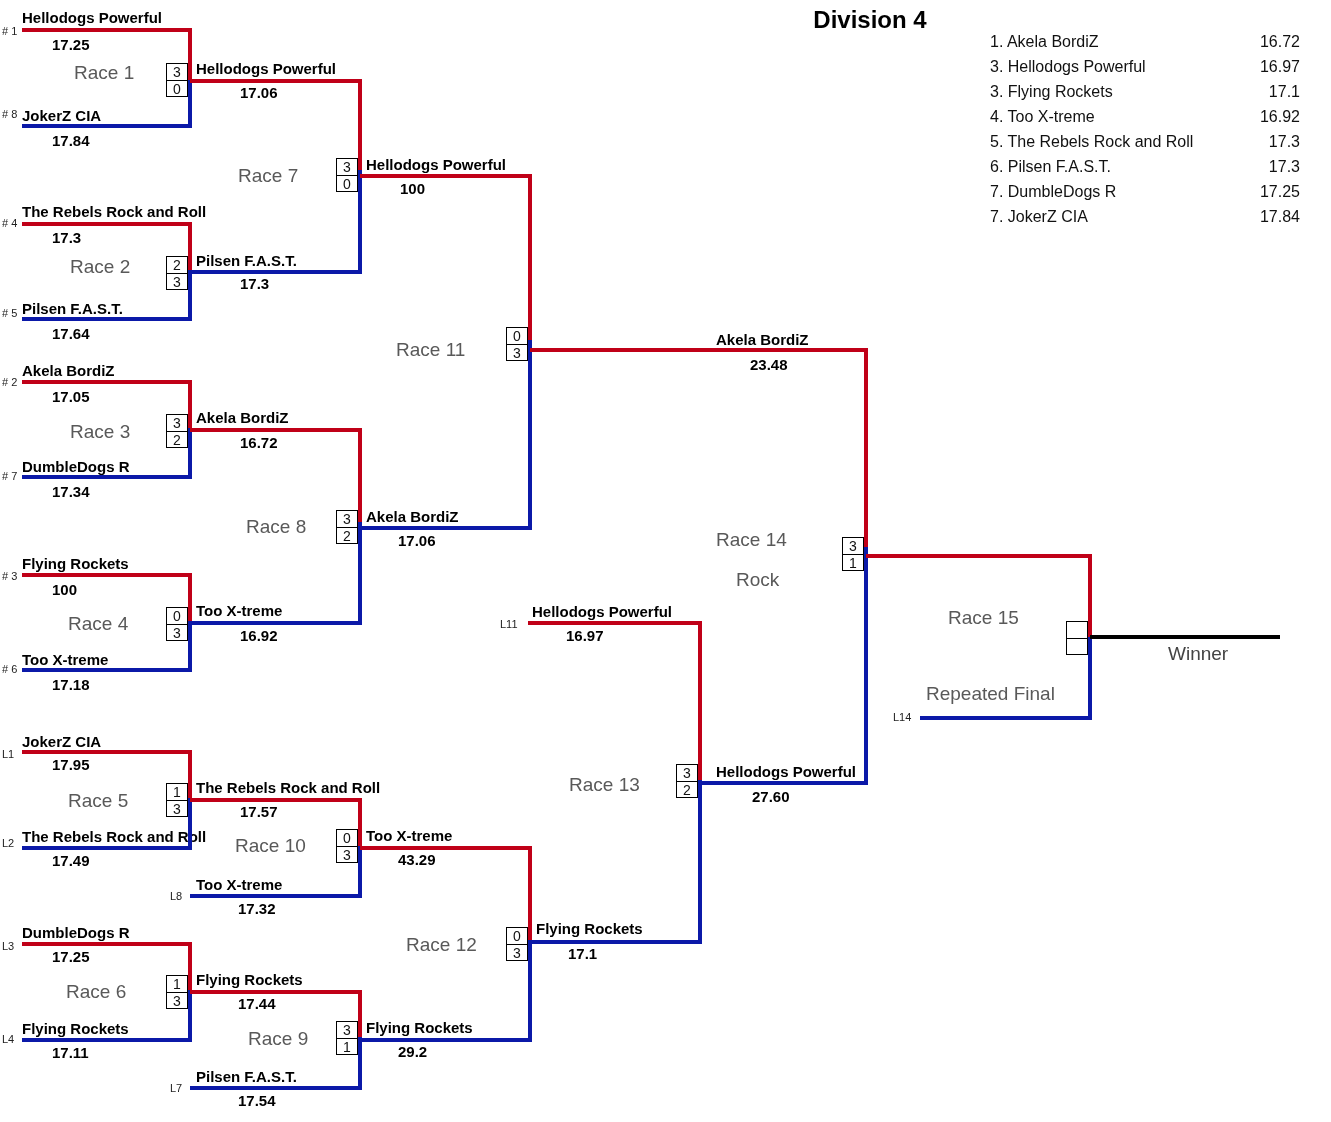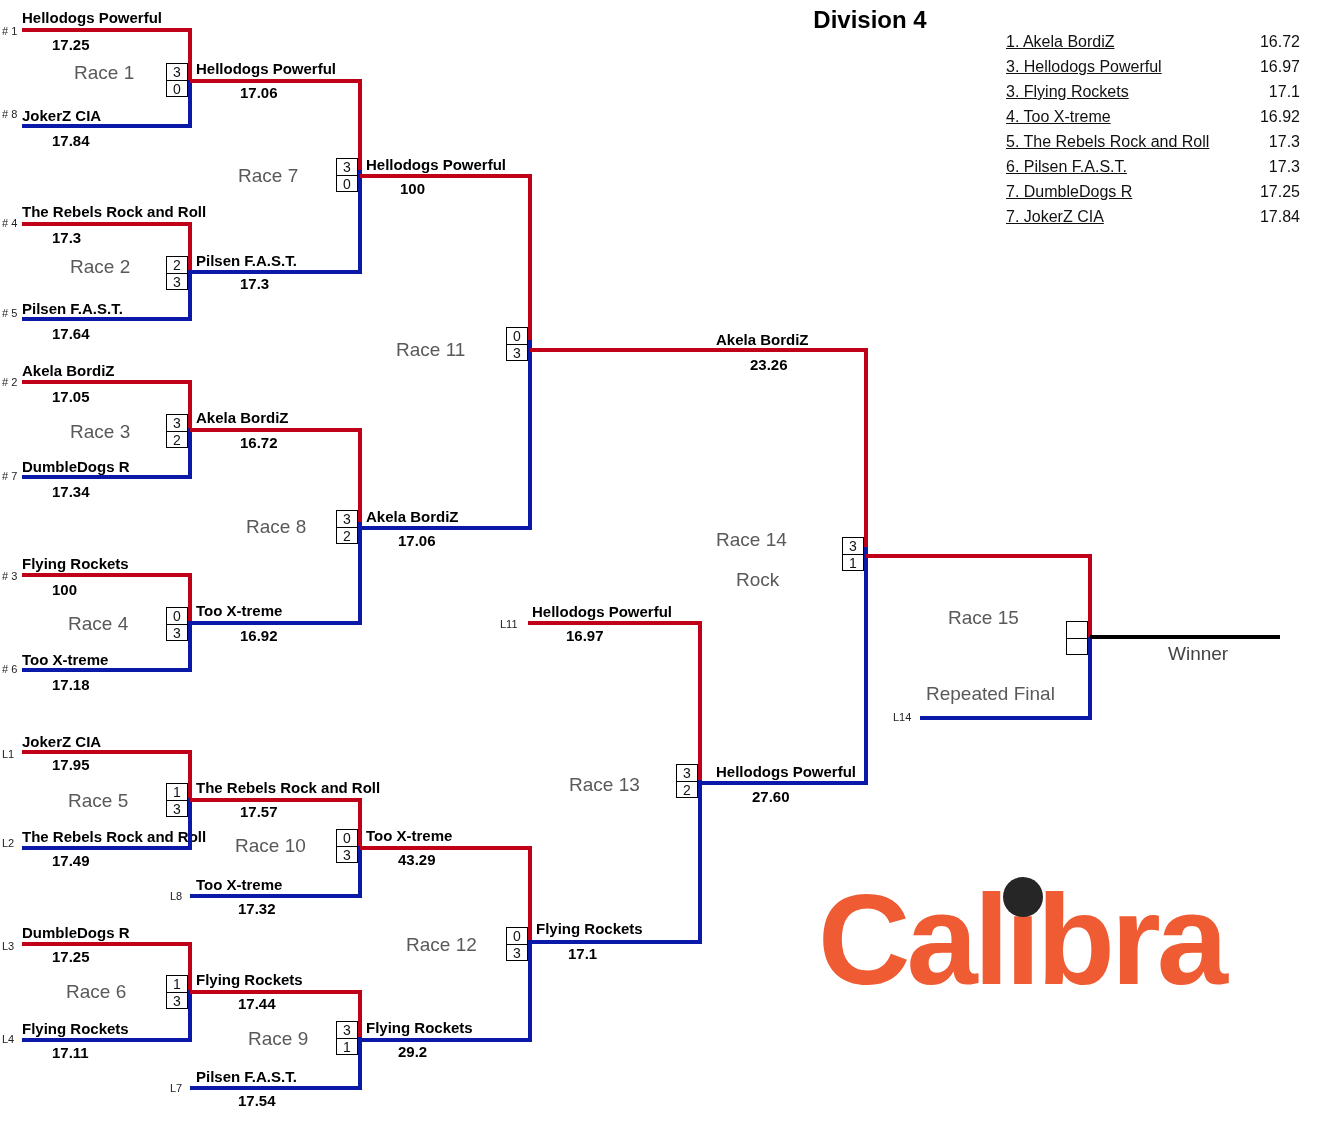--- a/index.html
+++ b/index.html
@@ -31,21 +31,21 @@
              font-size:14px;color:#111;}
   .sbox span.top{border-bottom:1px solid #000;}
 
   
   #title{position:absolute;left:800px;top:6px;width:140px;text-align:center;
          font-size:24px;font-weight:bold;color:#000;}
 
   
   #seedlist{position:absolute;left:990px;top:33px;width:310px;}
   .srow{position:relative;height:25px;font-size:16px;color:#111;}
-  .srow .sname{position:absolute;left:16px;top:0;white-space:nowrap;text-decoration:underline;}
+  .srow .sname{position:absolute;left:0;top:0;white-space:nowrap;}
   .srow .stime{position:absolute;right:0;top:0;white-space:nowrap;}
 
   
   #logo{position:absolute;left:818px;top:877px;width:410px;height:125px;}
   #logo .word{position:absolute;left:0;top:0;font-size:128px;line-height:125px;
               font-weight:bold;color:#ef5b33;letter-spacing:-4px;
               font-family:"Liberation Sans",sans-serif;}
   #logo .dot{position:absolute;left:185px;top:0px;width:40px;height:40px;
              border-radius:50%;background:#262626;}
 </style>
@@ -212,21 +212,21 @@
   <div class="ln v red" style="left:528px;top:174px;height:167px;"></div>
   <div class="ln v blue" style="left:528px;top:340px;height:188px;"></div>
 
   <div class="race" style="left:396px;top:339px;">Race 11</div>
   <div class="sbox" style="left:506px;top:327px;">
     <span class="top">0</span>
     <span>3</span>
     </div>
 
   <div class="slot nm" style="left:716px;top:332px;">Akela BordiZ</div>
-  <div class="slot tm" style="left:750px;top:357px;">23.26</div>
+  <div class="slot tm" style="left:750px;top:357px;">23.48</div>
   <div class="ln h red" style="left:530px;top:348px;width:338px;"></div>
 
   <div class="seed" style="left:2px;top:748px;">L1</div>
   <div class="slot nm" style="left:22px;top:734px;">JokerZ CIA</div>
   <div class="slot tm" style="left:52px;top:757px;">17.95</div>
   <div class="ln h red" style="left:22px;top:750px;width:170px;"></div>
 
   <div class="seed" style="left:2px;top:837px;">L2</div>
   <div class="slot nm" style="left:22px;top:829px;">The Rebels Rock and Roll</div>
   <div class="slot tm" style="left:52px;top:853px;">17.49</div>
@@ -356,18 +356,14 @@
   <div class="race" style="left:948px;top:607px;">Race 15</div>
   <div class="race" style="left:926px;top:647px;margin-top:36px;">Repeated Final</div>
   <div class="sbox" style="left:1066px;top:621px;">
     <span class="top"></span>
     <span></span>
     </div>
 
   <div class="race" style="left:1168px;top:643px;color:#444;">Winner</div>
   <div class="ln h black" style="left:1090px;top:635px;width:190px;"></div>
 
-  <div id="logo">
-    <span class="word">Calibra</span>
-    <span class="dot"></span>
-  </div>
 
 </div>
 
 </body></html>

